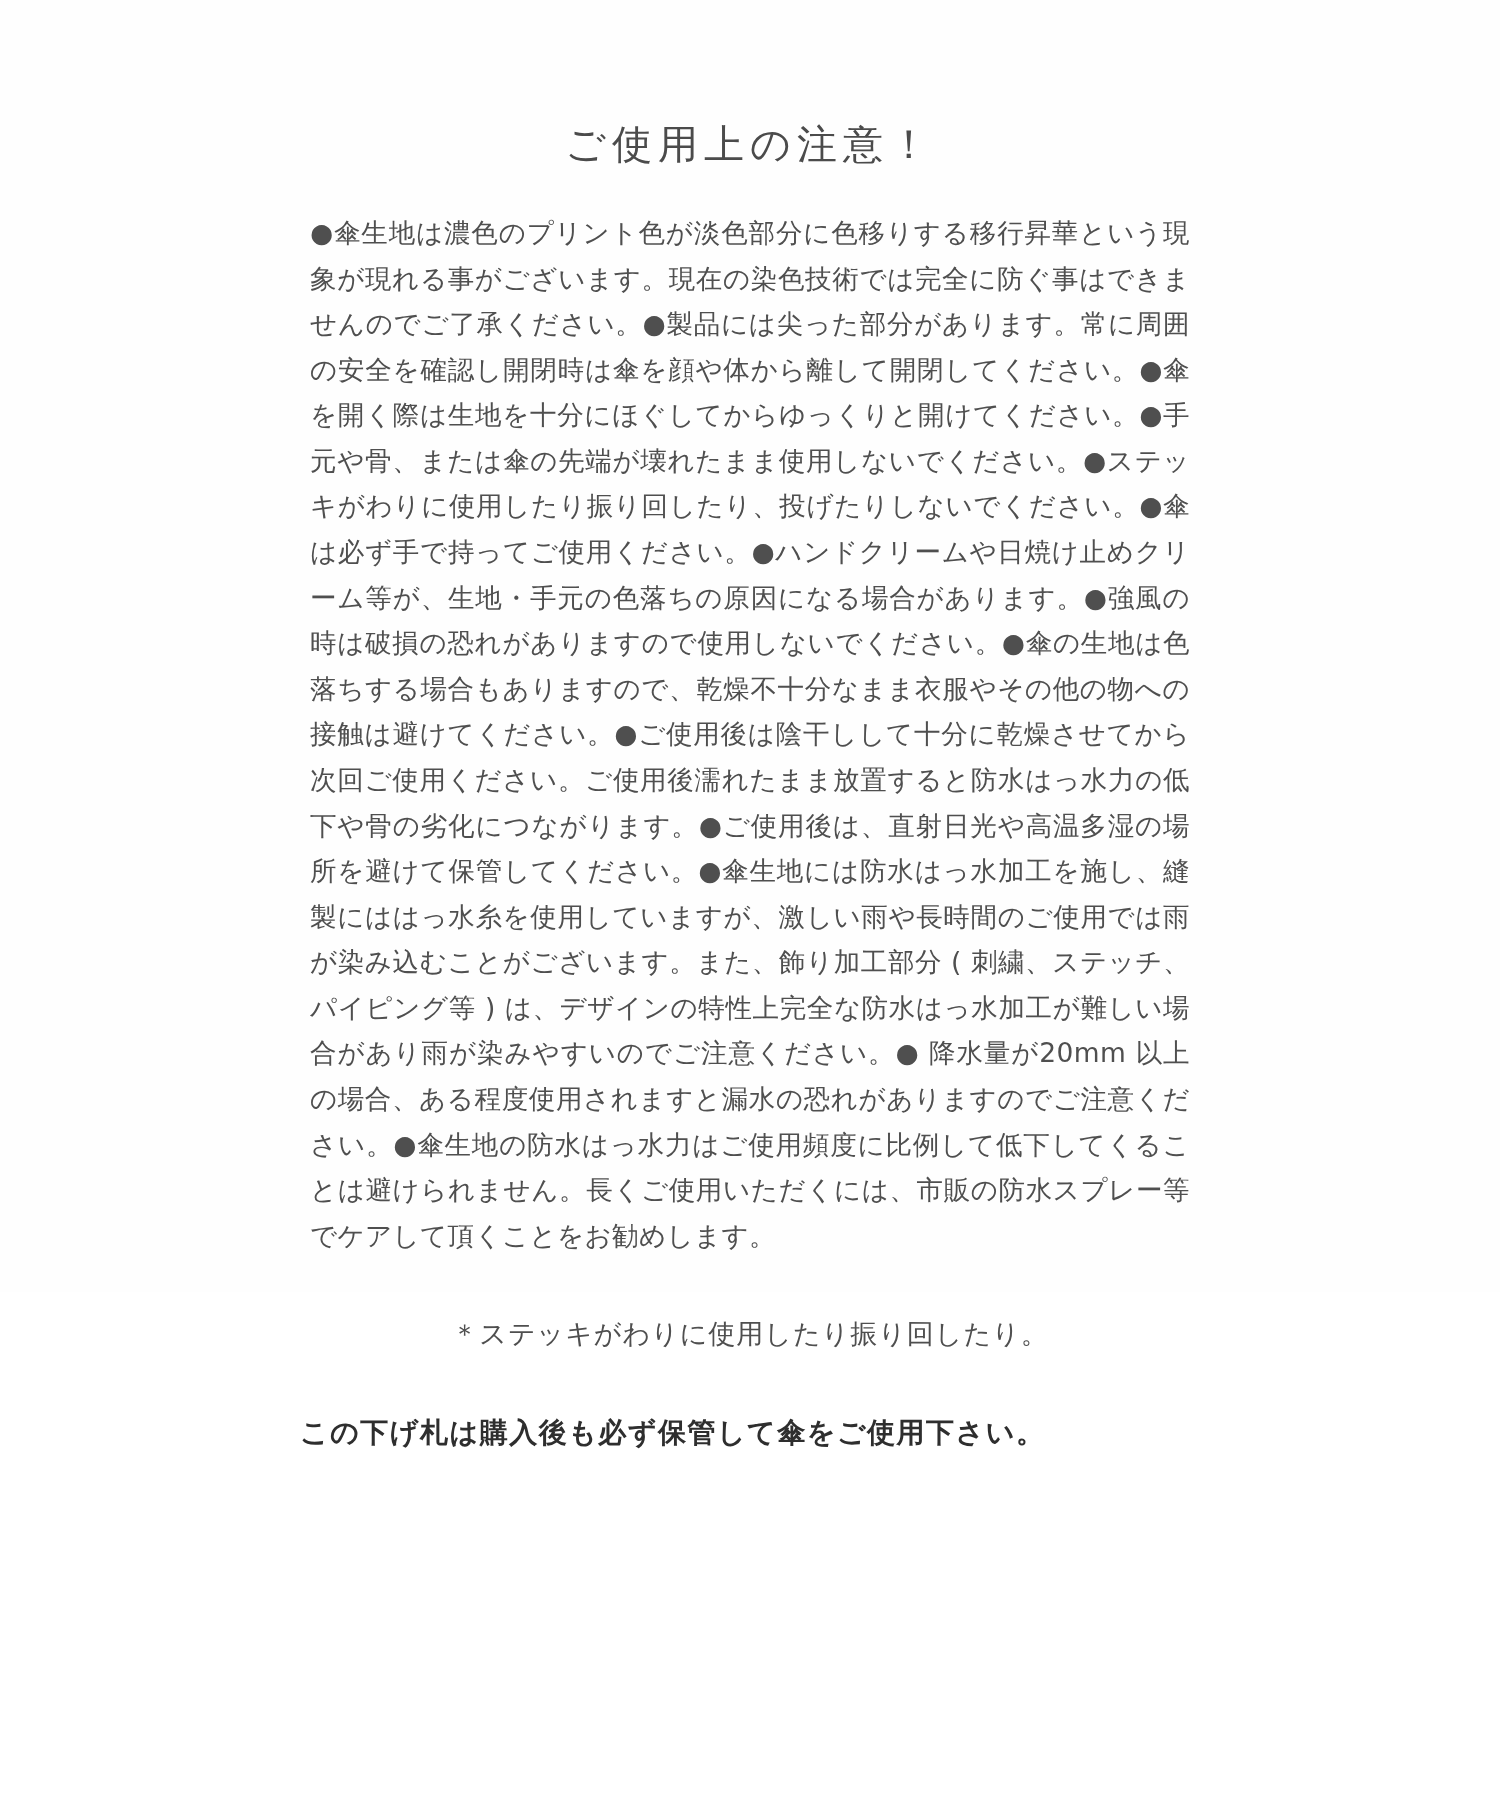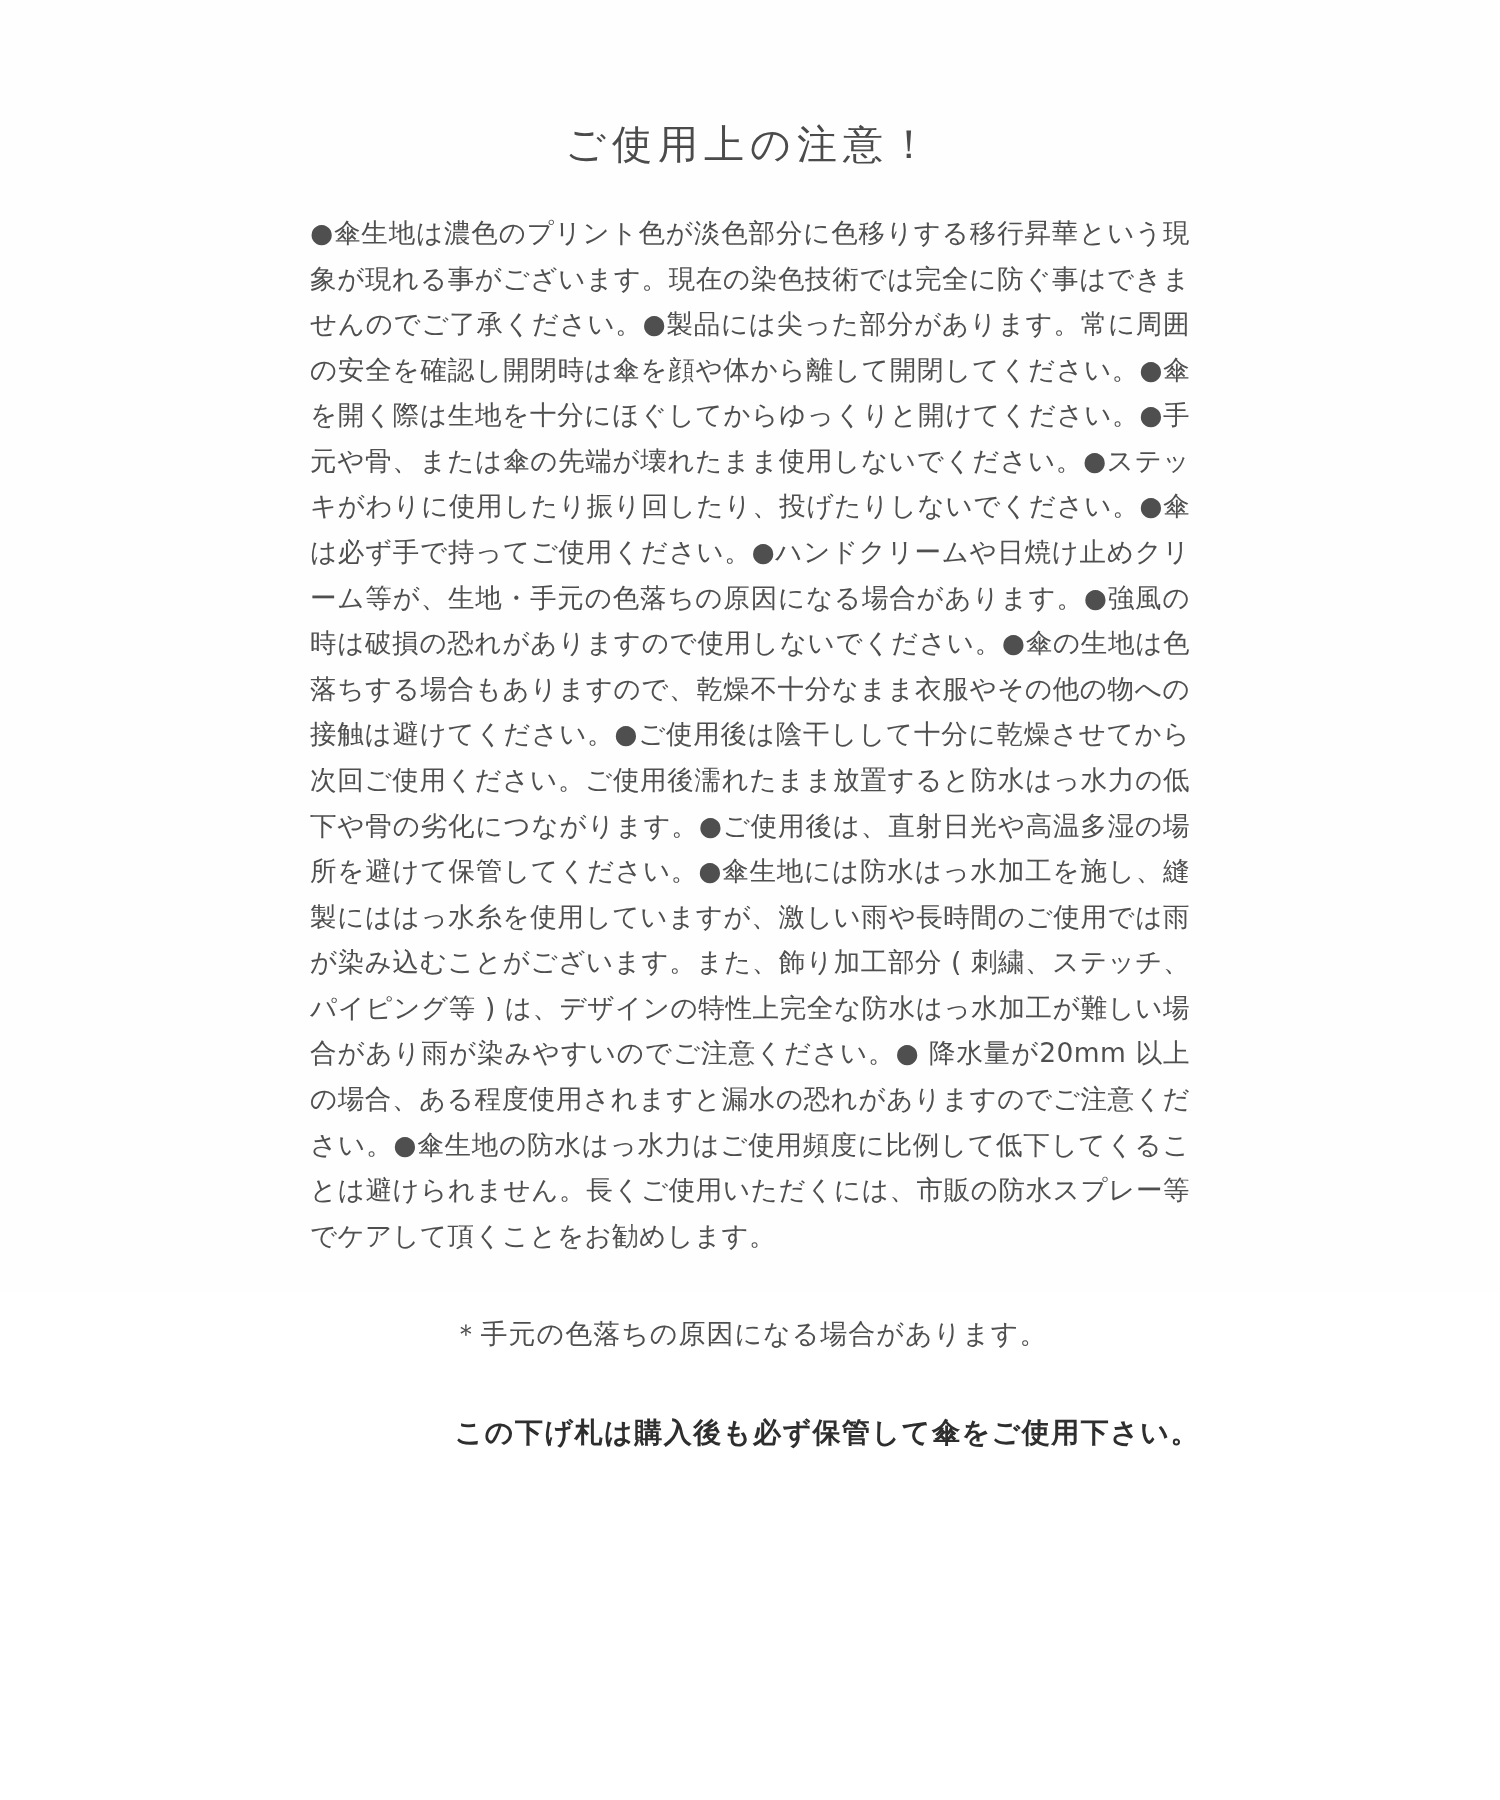--- a/index.html
+++ b/index.html
@@ -50,35 +50,35 @@
   }
   .child-note {
     margin-top: 58px;
     text-align: center;
     font-size: 27px;
     color: #4f4f4f;
     letter-spacing: 1px;
   }
   .keep-note {
     margin-top: 62px;
-    text-align: right;
+    text-align: left;
     font-size: 28px;
     color: #2e2e2e;
     font-weight: 700;
     letter-spacing: 1.5px;
   }
 </style>
 </head>
 <body>
 
 <div class="page">
   <div class="sheet">
 
     <h1 class="doc-title">ご使用上の注意！</h1>
 
     <p class="body-text">●傘生地は濃色のプリント色が淡色部分に色移りする移行昇華という現象が現れる事がございます。現在の染色技術では完全に防ぐ事はできませんのでご了承ください。●製品には尖った部分があります。常に周囲の安全を確認し開閉時は傘を顔や体から離して開閉してください。●傘を開く際は生地を十分にほぐしてからゆっくりと開けてください。●手元や骨、または傘の先端が壊れたまま使用しないでください。●ステッキがわりに使用したり振り回したり、投げたりしないでください。●傘は必ず手で持ってご使用ください。●ハンドクリームや日焼け止めクリーム等が、生地・手元の色落ちの原因になる場合があります。●強風の時は破損の恐れがありますので使用しないでください。●傘の生地は色落ちする場合もありますので、乾燥不十分なまま衣服やその他の物への接触は避けてください。●ご使用後は陰干しして十分に乾燥させてから次回ご使用ください。ご使用後濡れたまま放置すると防水はっ水力の低下や骨の劣化につながります。●ご使用後は、直射日光や高温多湿の場所を避けて保管してください。●傘生地には防水はっ水加工を施し、縫製にははっ水糸を使用していますが、激しい雨や長時間のご使用では雨が染み込むことがございます。また、飾り加工部分 ( 刺繍、ステッチ、パイピング等 ) は、デザインの特性上完全な防水はっ水加工が難しい場合があり雨が染みやすいのでご注意ください。● 降水量が20mm 以上の場合、ある程度使用されますと漏水の恐れがありますのでご注意ください。●傘生地の防水はっ水力はご使用頻度に比例して低下してくることは避けられません。長くご使用いただくには、市販の防水スプレー等でケアして頂くことをお勧めします。</p>
 
-    <div class="child-note">＊手元の色落ちの原因になる場合があります。</div>
+    <div class="child-note">＊ステッキがわりに使用したり振り回したり。</div>
 
     <div class="keep-note">この下げ札は購入後も必ず保管して傘をご使用下さい。</div>
 
   </div>
 </div>
 
 </body></html>

